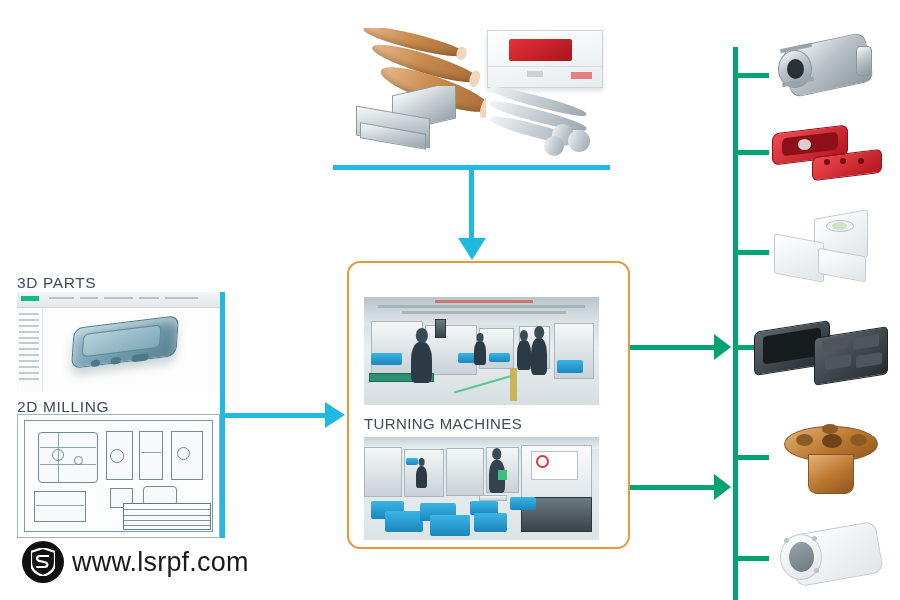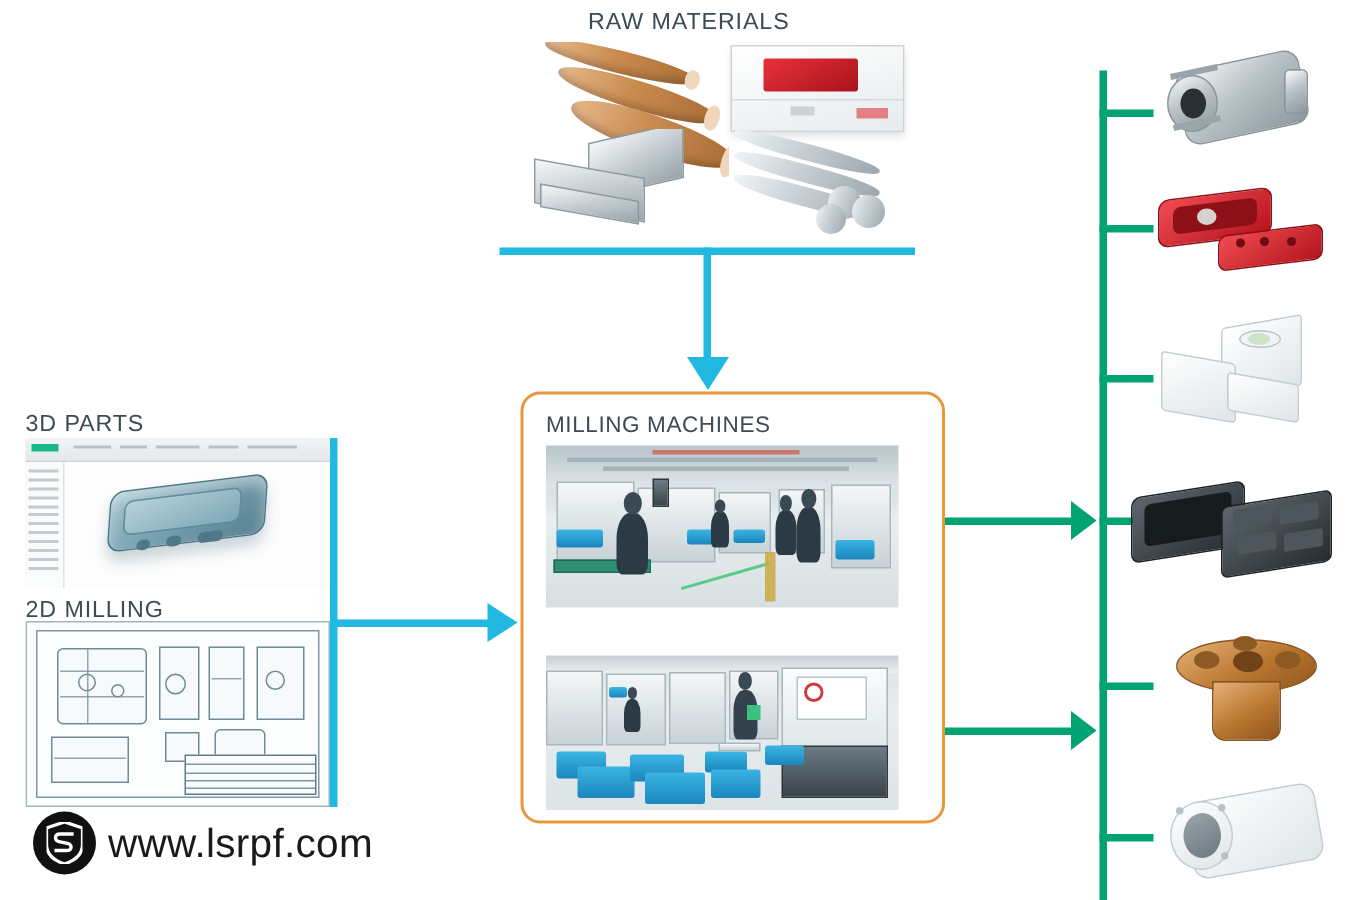--- a/index.html
+++ b/index.html
@@ -138,21 +138,20 @@
                 border-radius:50%; background:#111111; }
   #logo-badge .shield { position:absolute; left:9px; top:7px; width:24px; height:28px; }
   #brand-text { position:absolute; left:72px; top:547px; font-size:27px;
                 color:#1a1a1a; letter-spacing:.2px; white-space:nowrap; }
 </style>
 </head>
 <body>
 
 <div id="stage">
 
-  <div class="hdg" style="left:392px; top:6px;">RAW MATERIALS</div>
   <div class="hdg" style="left:17px; top:274px;">3D PARTS</div>
   <div class="hdg" style="left:17px; top:398px;">2D MILLING</div>
 
   <div class="photo" style="left:356px; top:28px; width:130px; height:118px; background:transparent;">
     <div class="rod" style="left:6px;  top:6px;  width:104px; height:15px; transform:rotate(14deg);"></div>
     <div class="rod" style="left:14px; top:26px; width:110px; height:19px; transform:rotate(17deg);"></div>
     <div class="rod" style="left:22px; top:49px; width:114px; height:25px; transform:rotate(19deg);"></div>
   </div>
 
   <div class="photo pkg" style="left:487px; top:30px; width:116px; height:58px;">
@@ -239,21 +238,20 @@
           <i style="top:84%;"></i>
       </div>
     </div>
   </div>
 
   <div class="line-v cyan" style="left:220px; top:292px; height:246px;"></div>
   <div class="line-h cyan" style="left:220px; top:413px; width:120px;"></div>
   <div class="arrow-r cyan-a" style="left:325px; top:402px;"></div>
 
   <div id="proc-box">
-    <div class="sub-hdg" style="left:15px; top:12px;">MILLING MACHINES</div>
 
     <div class="photo" style="left:15px; top:34px; width:235px; height:108px;">
       <div class="floor-scene">
         <div class="ceiling"></div>
         <div class="beam" style="left:6%;  top:7%;  width:88%;"></div>
         <div class="beam" style="left:16%; top:13%; width:70%;"></div>
         <div class="beam" style="left:30%; top:3%;  width:42%; background:#d05a4e;"></div>
         <div class="mach" style="left:3%;  top:22%; width:22%; height:50%;"></div>
         <div class="mach" style="left:26%; top:26%; width:22%; height:46%;"></div>
         <div class="mach" style="left:49%; top:29%; width:15%; height:38%;"></div>
@@ -267,20 +265,21 @@
         <div class="crate" style="left:82%; top:58%; width:11%; height:12%;"></div>
         <div class="worker" style="left:20%; top:42%; width:9%;  height:38%;"></div>
         <div class="worker" style="left:47%; top:41%; width:5%;  height:22%;"></div>
         <div class="worker" style="left:65%; top:40%; width:6%;  height:28%;"></div>
         <div class="worker" style="left:71%; top:38%; width:7%;  height:34%;"></div>
         <div class="tapeline" style="left:38%; top:80%; width:26%; transform:rotate(-16deg);"></div>
         <div class="tapeline" style="left:62%; top:66%; width:3%;  height:30%; background:#c9a93f;"></div>
       </div>
     </div>
 
+    <div class="sub-hdg" style="left:15px; top:152px;">TURNING MACHINES</div>
 
     <div class="photo" style="left:15px; top:174px; width:235px; height:103px;">
       <div class="floor-scene" style="background:linear-gradient(#dbe3e7 0%,#e7edef 38%,#dde4e7 100%);">
         <div class="ceiling" style="height:12%; background:linear-gradient(#c6d0d5,#eaf0f2);"></div>
         <div class="mach" style="left:0%;  top:10%; width:16%; height:48%;"></div>
         <div class="mach" style="left:17%; top:12%; width:17%; height:46%;"></div>
         <div class="mach" style="left:35%; top:11%; width:16%; height:46%;"></div>
         <div class="mach" style="left:52%; top:10%; width:14%; height:44%;"></div>
         <div class="mach" style="left:67%; top:8%;  width:30%; height:62%; background:linear-gradient(#fafcfc,#dbe3e7);"></div>
         <div class="mach dark" style="left:67%; top:58%; width:30%; height:34%;"></div>

